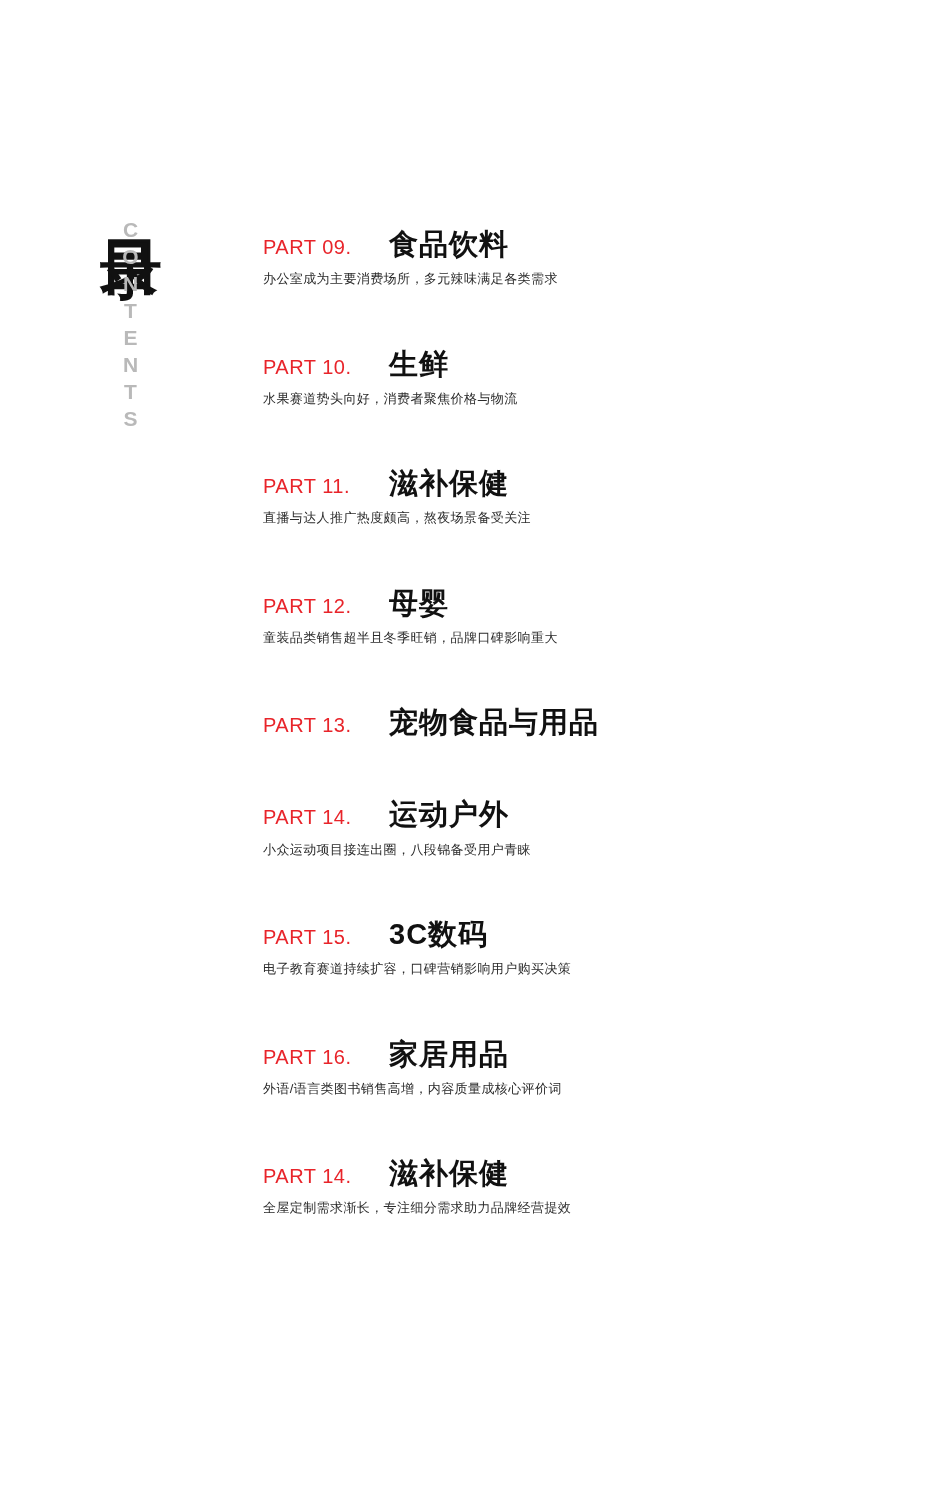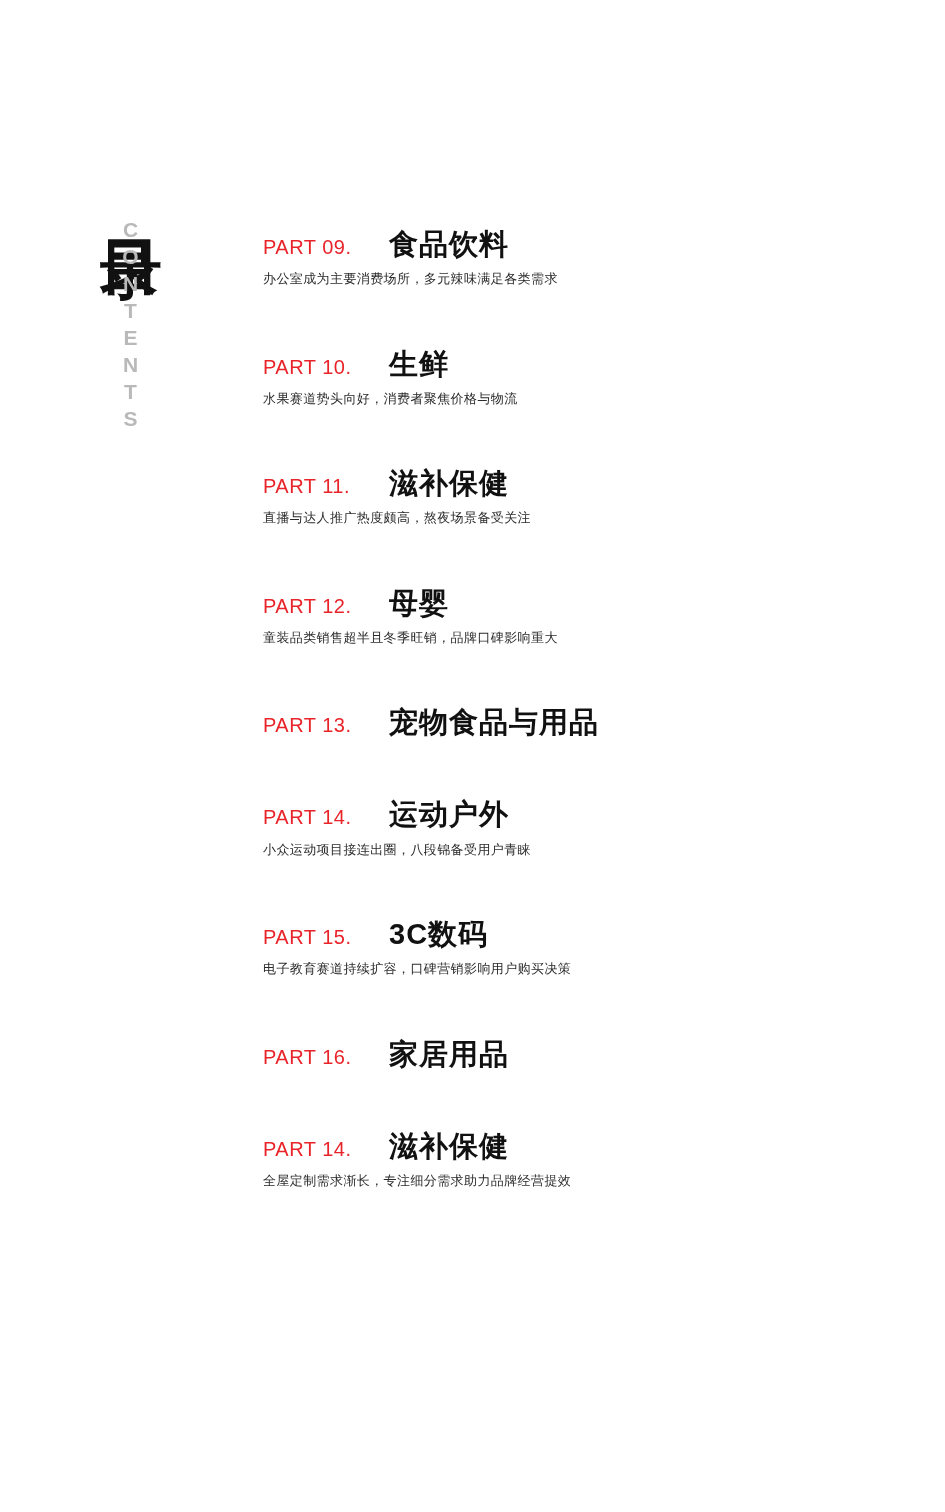--- a/index.html
+++ b/index.html
@@ -169,20 +169,21 @@
         <span class="part-title">3C数码</span>
       </div>
       <div class="part-desc">电子教育赛道持续扩容，口碑营销影响用户购买决策</div>
     </div>
 
     <div class="toc-item">
       <div class="toc-item-head">
         <span class="part-label">PART 16.</span>
         <span class="part-title">家居用品</span>
       </div>
+      <div class="part-desc">外语/语言类图书销售高增，内容质量成核心评价词</div>
     </div>
 
     <div class="toc-item">
       <div class="toc-item-head">
         <span class="part-label">PART 14.</span>
         <span class="part-title">滋补保健</span>
       </div>
       <div class="part-desc">全屋定制需求渐长，专注细分需求助力品牌经营提效</div>
     </div>
 

